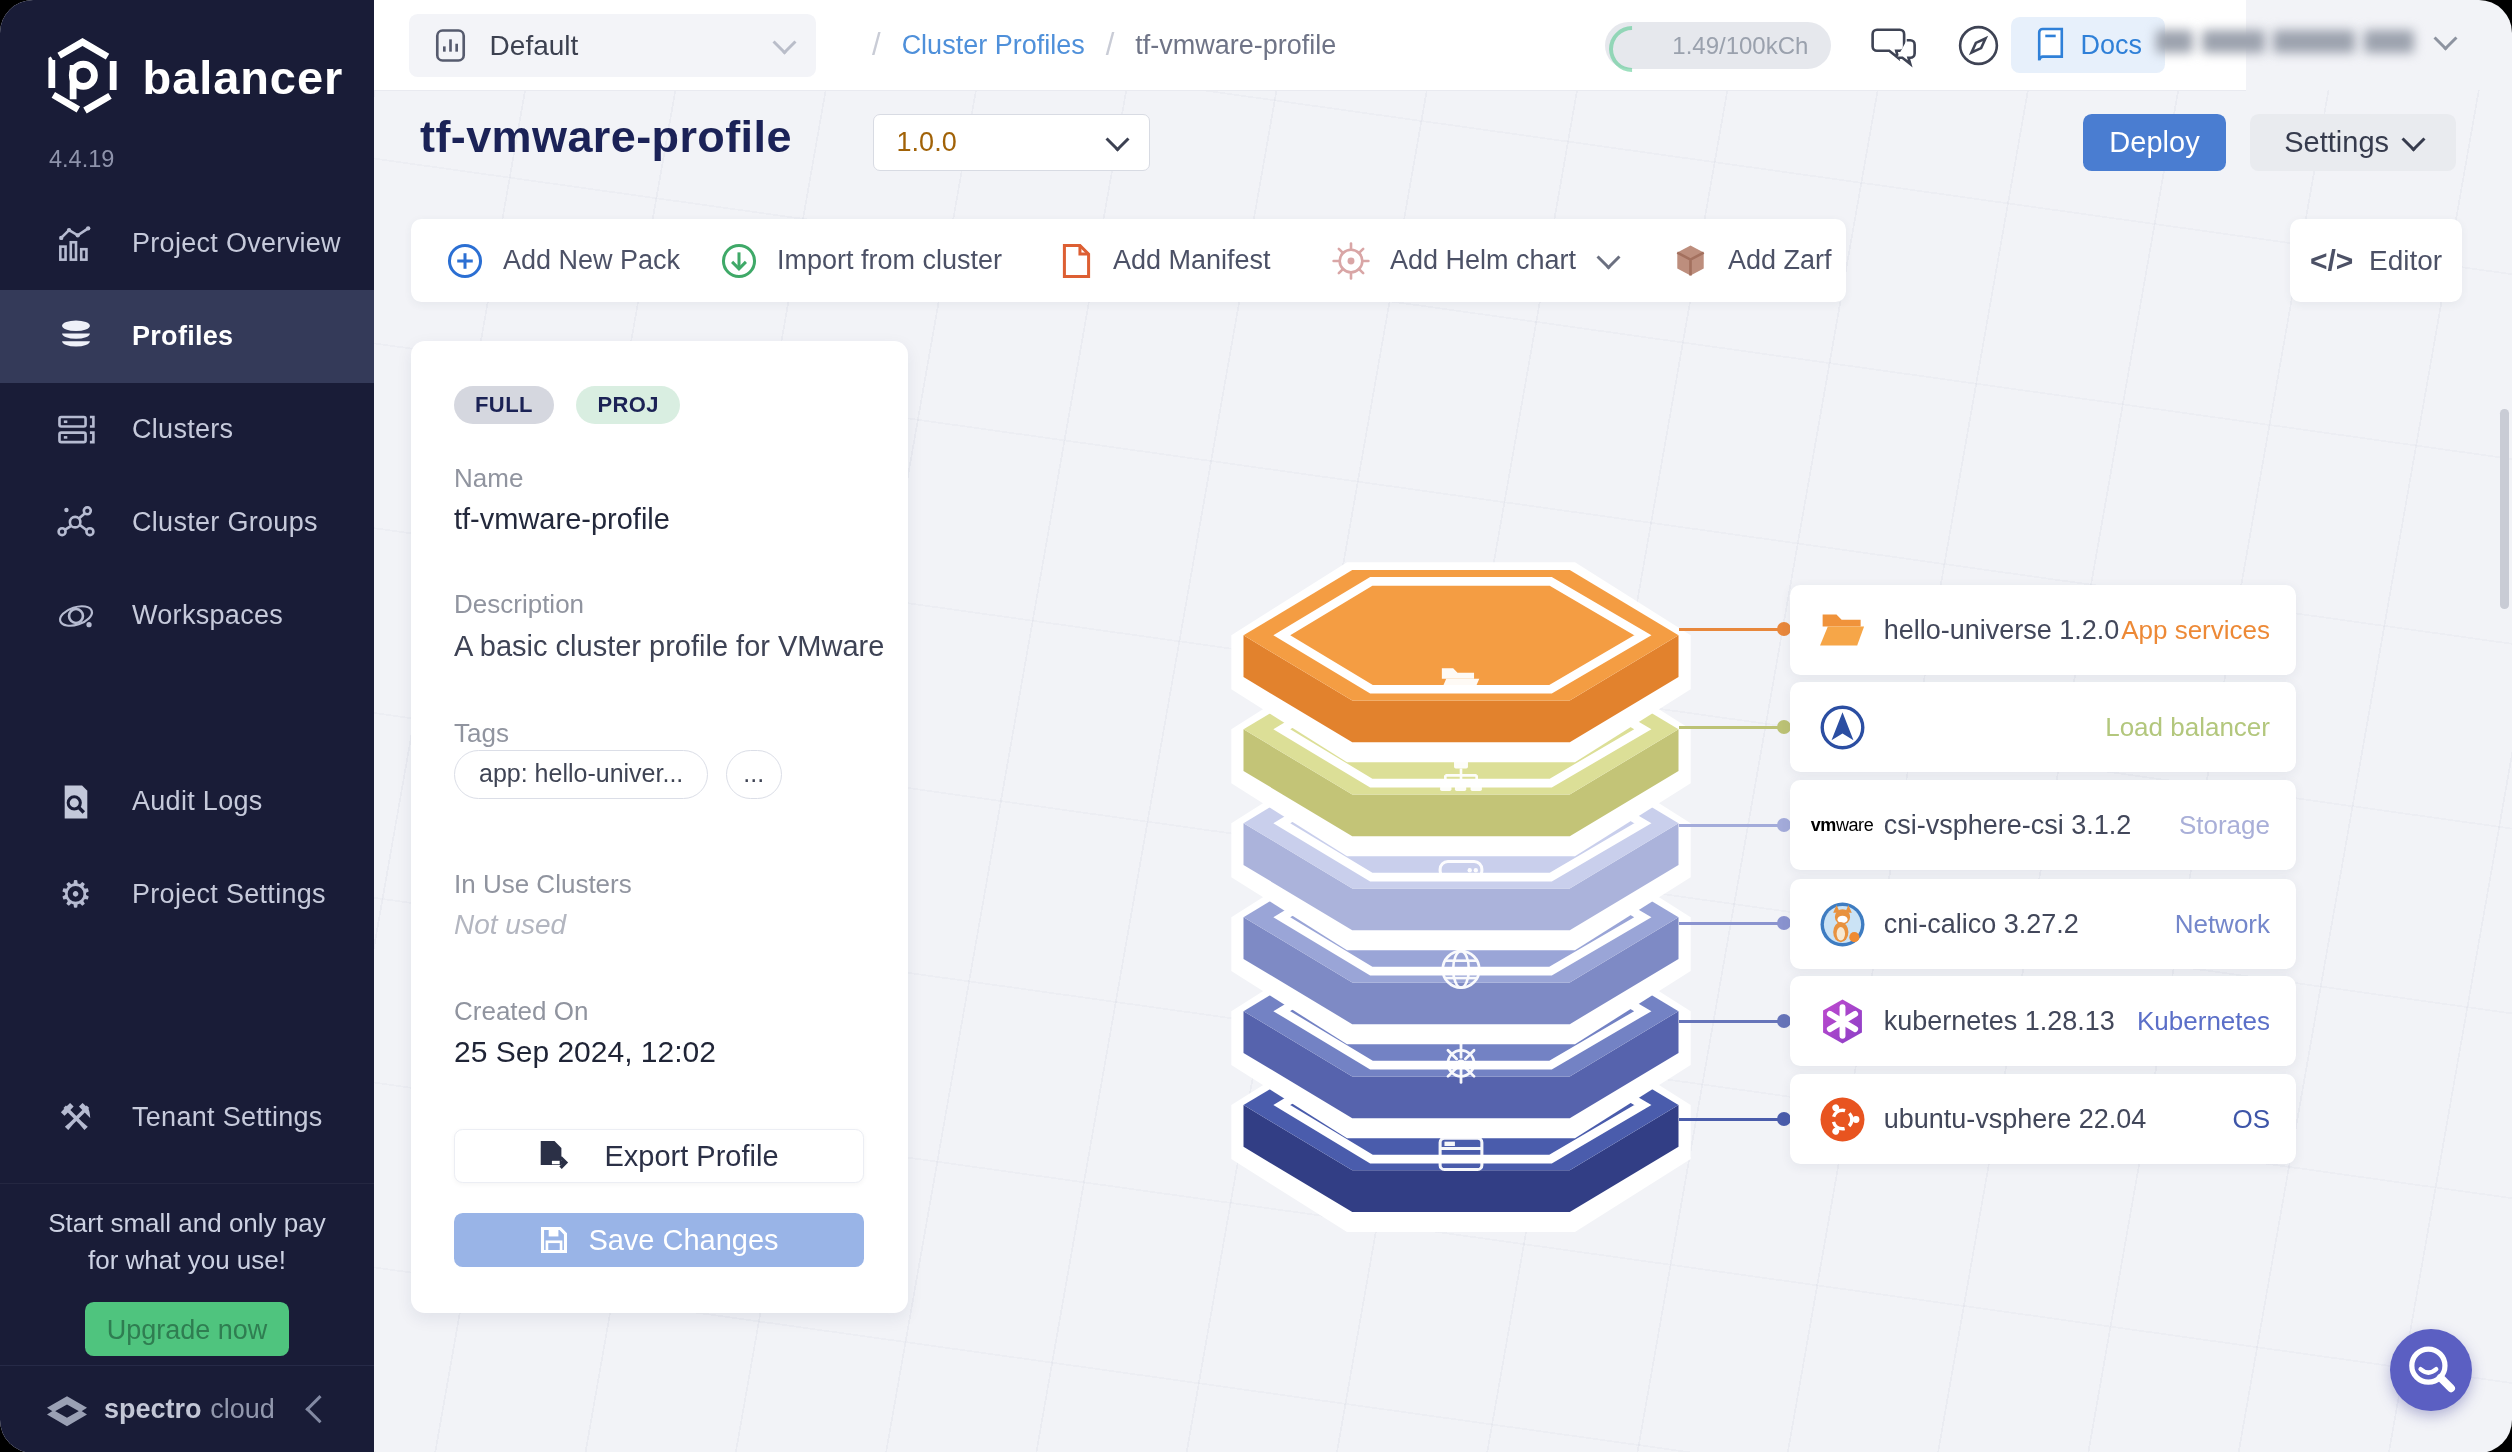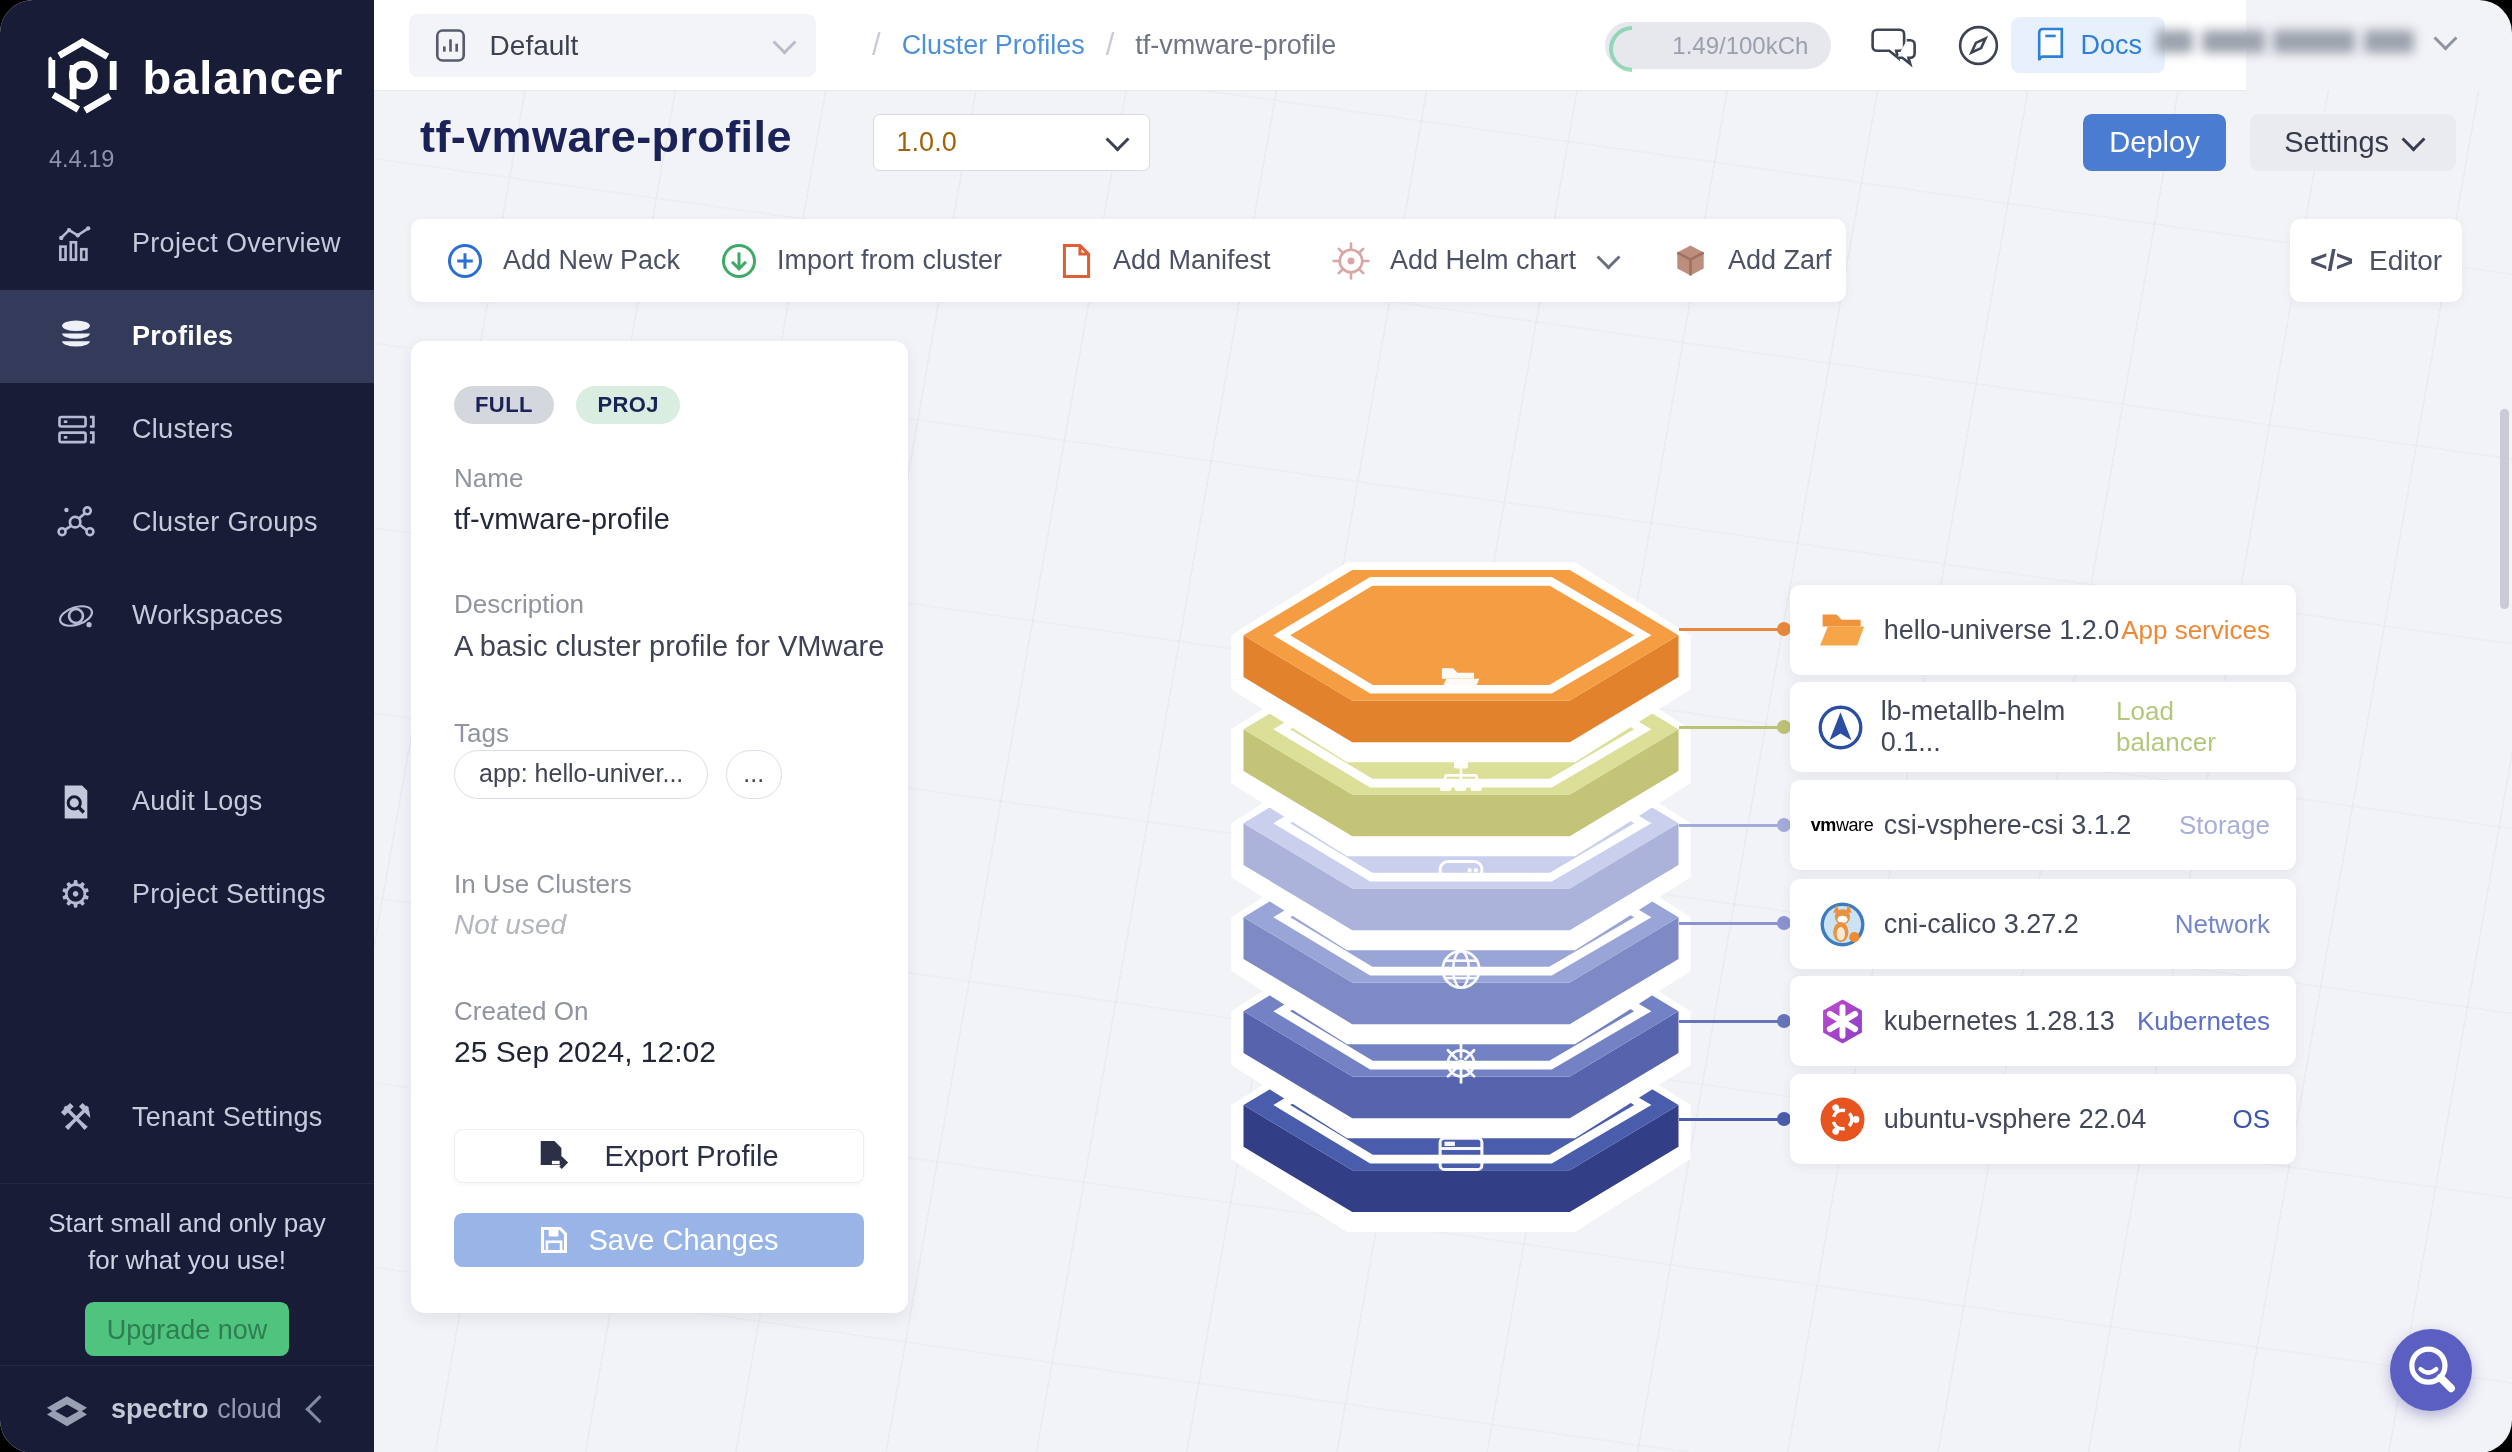--- a/index.html
+++ b/index.html
@@ -18,21 +18,21 @@
   .nav-item.sel{background:#343a59;}
   .nav-ic{width:43px;display:flex;justify-content:center;align-items:center;color:#b6bbd1;font-size:37px;}
   .nav-label{color:#c6cadb;font-size:27px;letter-spacing:0.3px;}
   .nav-item.sel .nav-label{color:#fff;font-weight:bold;}
   .gap1{height:93px;} .gap2{height:130px;}
   .upgrade{position:absolute;left:0;right:0;top:1183px;border-top:1.7px solid rgba(255,255,255,.05);padding-top:21px;text-align:center;}
   .upgrade-text{color:#ccd1e2;font-size:26px;line-height:37px;}
   .upgrade-btn{display:block;margin:22.6px auto 0;width:204px;height:54px;background:#4fc47e;border:none;border-radius:8.7px;
     color:#2f7d51;font-size:27px;font-family:inherit;cursor:pointer;line-height:54px;text-align:center;}
   .side-footer{position:absolute;left:0;right:0;bottom:0;height:87px;border-top:1.7px solid #262a47;display:flex;align-items:center;padding-left:42px;}
-  .sf-brand{margin-left:19px;font-size:27px;}
+  .sf-brand{margin-left:12px;font-size:27px;}
   .sf-brand .b1{color:#c3c7d6;font-weight:bold;}
   .sf-brand .b2{color:#9298ad;margin-left:8.7px;}
   .collapse{position:absolute;right:45px;top:33px;width:17.4px;height:17.4px;border-right:3.5px solid #838aa3;border-bottom:3.5px solid #838aa3;transform:rotate(135deg);cursor:pointer;}
   
   .topbar{position:absolute;left:374px;top:0;width:1872px;height:90px;background:#fff;border-bottom:0.9px solid #e9eaf0;z-index:4;}
   .proj-select{position:absolute;left:35px;top:14px;width:407px;height:63px;background:#f3f4f8;border-radius:8.7px;
     display:flex;align-items:center;padding:0 22.6px;box-sizing:border-box;cursor:pointer;}
   .proj-label{margin-left:21px;font-size:28px;color:#3c4150;}
   .chev{width:14px;height:14px;border-right:3px solid currentColor;border-bottom:3px solid currentColor;transform:rotate(45deg);display:inline-block;}
   .proj-chev{margin-left:auto;color:#b9bdc9;margin-bottom:7px;}
@@ -506,21 +506,20 @@
     <span class="pack-name">hello-universe 1.2.0</span>
     <span class="pack-cat" style="color: rgb(237, 137, 54);">App services</span>
   </div>
   <div class="pack-row r1">
     <span class="pack-ic">
       <svg width="49" height="49" viewBox="0 0 58 58">
           <circle cx="29" cy="29" r="24" fill="#fff" stroke="#2b4ea2" stroke-width="4"></circle>
       <path d="M29,11 L42,44 L29,36 L16,44 Z" fill="#2b4ea2"></path>
         </svg>
     </span>
-    <span class="pack-name">lb-metallb-helm 0.1...</span>
     <span class="pack-cat" style="color: rgb(179, 199, 125);">Load balancer</span>
   </div>
   <div class="pack-row r2">
     <span class="pack-ic">
       <span class="vmware-word"><b>vm</b>ware</span>
     </span>
     <span class="pack-name">csi-vsphere-csi 3.1.2</span>
     <span class="pack-cat" style="color: rgb(169, 175, 216);">Storage</span>
   </div>
   <div class="pack-row r3">

